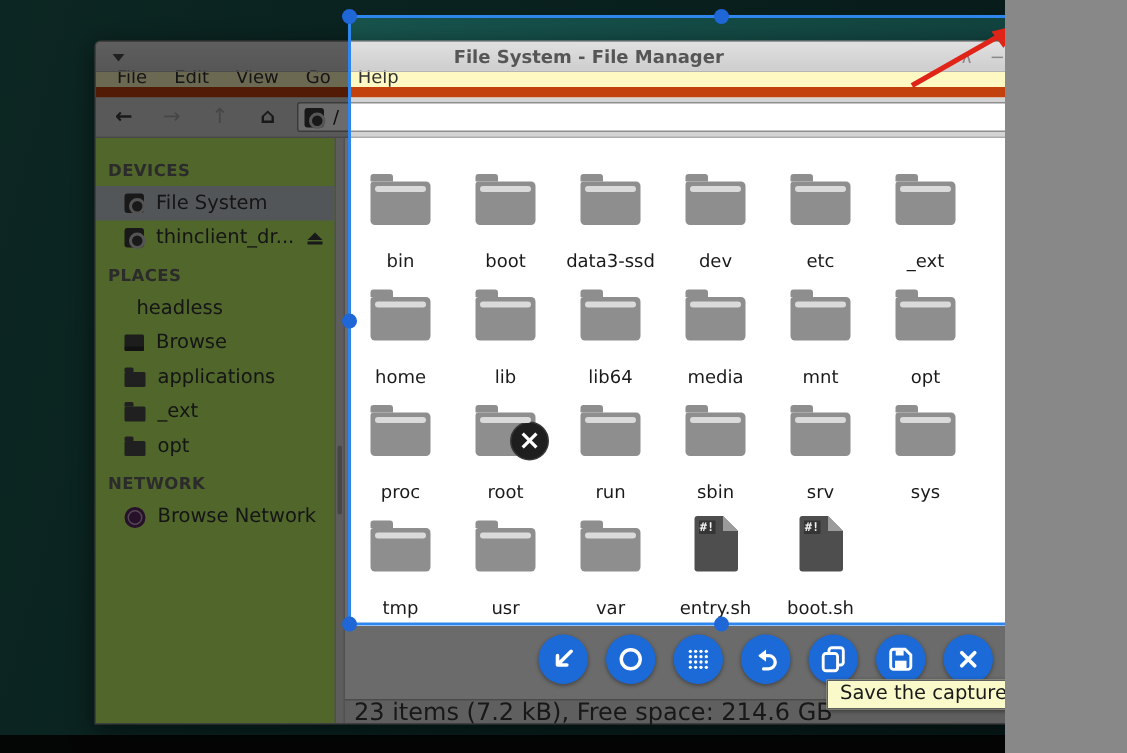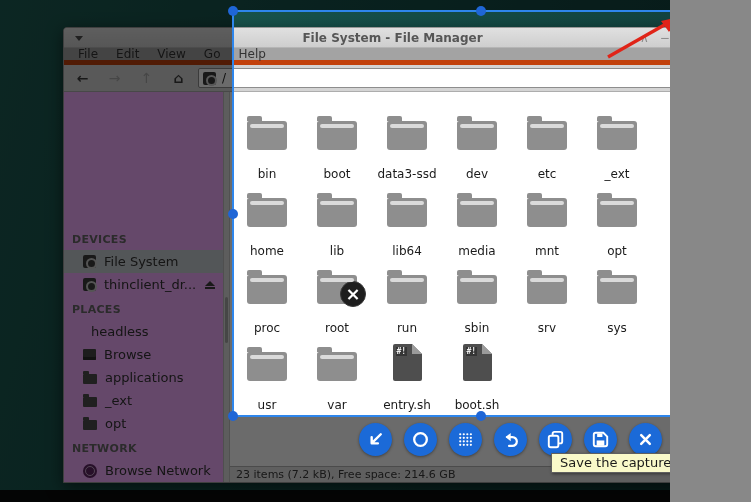--- a/index.html
+++ b/index.html
@@ -32,41 +32,41 @@
     box-shadow:0 4px 16px rgba(0,0,0,0.5); display:flex; flex-direction:column; z-index:1; }
 
   .titlebar { height:20px; background:linear-gradient(#e0e0e0,#cecece); border-radius:3px 3px 0 0;
     border-bottom:1px solid #b5b5b5; display:flex; align-items:center; justify-content:center; position:relative; }
   .window-menu-icon { position:absolute; left:11px; top:8px; width:0; height:0;
     border-left:4px solid transparent; border-right:4px solid transparent; border-top:5px solid #4c4c4c; }
   .titlebar-title { font-size:12px; font-weight:bold; color:#565656; }
   .titlebar-controls { position:absolute; right:9px; top:0; height:20px; display:flex; gap:11px; align-items:center; }
   .tb-ctl { color:#8b8b8b; font-size:12px; line-height:20px; cursor:default; }
 
-  .menubar { height:17px; background:#a3a3a3; border-bottom:5px solid #c2410c;
-    display:flex; align-items:center; padding-left:5px; }
+  .menubar { height:17px; background:#fef9c3; border-bottom:7px solid #c2410c;
+    display:flex; align-items:flex-end; padding-left:5px; }
   .menu-item { font-size:12px; color:#333; padding:0 9px; }
 
   .toolbar { height:27px; background:#d4d4d4; border-bottom:1px solid #adadad;
     display:flex; align-items:center; padding:0 7px; gap:4px; }
   .nav-btn { width:23px; text-align:center; font-size:14px; font-weight:bold; color:#3d3d3d; }
   .nav-btn.disabled { color:#a8a8a8; font-weight:normal; }
   .path-entry { flex:1; height:20px; margin-left:4px; background:#fff; border:1px solid #8d8d8d; border-radius:2px;
     display:flex; align-items:center; padding:0 4px; gap:6px; }
   .path-drive-icon { width:13px; height:13px; background:#3a3a3a; border-radius:2px; position:relative; flex:0 0 13px; }
   .path-drive-icon::after { content:""; position:absolute; left:3px; top:3px; width:7px; height:7px;
     border-radius:50%; border:2px solid #cfcfcf; }
   .path-text { font-size:12px; color:#222; }
   .reload-btn { width:22px; height:22px; display:flex; align-items:center; justify-content:center; }
 
   .winbody { flex:1; display:flex; min-height:0; }
 
   
-  .sidebar { width:160px; background:#f0abfc; border-right:1px solid #bdbdbd; padding-top:8px;
-    display:flex; flex-direction:column;justify-content:flex-end; }
+  .sidebar { width:160px; background:#bef264; border-right:1px solid #bdbdbd; padding-top:8px;
+    display:flex; flex-direction:column; }
   .sidebar-header { font-size:11px; font-weight:bold; color:#676767; padding:7px 8px 4px 8px; letter-spacing:.3px; }
   .sidebar-item { display:flex; align-items:center; gap:8px; padding:4px 8px 4px 19px; font-size:13px; color:#333; }
   .sidebar-item.selected { background:#c7cdd1; }
   .sicon { flex:0 0 auto; display:inline-flex; align-items:center; justify-content:center; }
   .drive-icon { width:13px; height:13px; background:#3d3d3d; border-radius:2px; position:relative; }
   .drive-icon::after { content:""; position:absolute; left:3px; top:3px; width:7px; height:7px;
     border-radius:50%; border:2px solid #c9c9c9; }
   .home-icon { font-size:15px; color:#222; line-height:13px; font-weight:bold; }
   .desktop-icon { width:13px; height:11px; background:#454545; border-radius:1px; box-shadow:inset 0 -3px 0 #2d2d2d; }
   .folder-small-icon { width:14px; height:10px; background:#4c4c4c; border-radius:1px; position:relative; margin-top:3px; }
@@ -101,21 +101,21 @@
   .script-fold { position:absolute; top:0; right:0; width:0; height:0;
     border-bottom:10px solid #9b9b9b; border-right:10px solid transparent; }
   .script-badge { position:absolute; top:3px; left:3px; background:#353535; color:#f0f0f0;
     font-family:"DejaVu Sans Mono", monospace; font-size:8px; font-weight:bold; line-height:9px; padding:0 1px; }
   .emblem { position:absolute; right:-9px; bottom:-3px; width:26px; height:26px; border-radius:50%;
     background:#1e1e1e; border:1px solid #383838; color:#fff; display:flex; align-items:center;
     justify-content:center; font-size:18px; font-weight:bold; line-height:1; }
   .file-label { font-size:12px; color:#1a1a1a; white-space:nowrap; }
 
   .statusbar { height:16px; background:#e3e3e3; border-top:1px solid #b2b2b2; display:flex; align-items:center;
-    padding:0 6px; font-size:11px; color:#3a3a3a; position:relative; }
+    padding:0 6px; font-size:16px; color:#3a3a3a; position:relative; }
   .statusbar::after { content:""; position:absolute; right:2px; bottom:2px; width:9px; height:9px;
     background:repeating-linear-gradient(135deg, transparent 0 2px, #9b9b9b 2px 3px); }
 
   
   .dim { position:absolute; left:232px; top:10px; width:497px; height:407px;
     box-shadow:0 0 0 1500px rgba(0,0,0,0.58); z-index:5; pointer-events:none; }
   .selection { position:absolute; left:232px; top:10px; width:497px; height:407px;
     border:2px solid #2e86ec; z-index:6; }
   .handle { position:absolute; width:10px; height:10px; border-radius:50%; background:#1f66d6; }
   .h-tl{left:-6px;top:-6px} .h-tm{left:calc(50% - 5px);top:-6px} .h-tr{right:-6px;top:-6px}
@@ -334,20 +334,26 @@
               <div class="icon-wrap">
                 <div class="folder-icon"></div>
               </div>
               <div class="file-label">srv</div>
             </div>
             <div class="file-cell">
               <div class="icon-wrap">
                 <div class="folder-icon"></div>
               </div>
               <div class="file-label">sys</div>
+            </div>
+            <div class="file-cell">
+              <div class="icon-wrap">
+                <div class="folder-icon"></div>
+              </div>
+              <div class="file-label">tmp</div>
             </div>
             <div class="file-cell">
               <div class="icon-wrap">
                 <div class="folder-icon"></div>
               </div>
               <div class="file-label">usr</div>
             </div>
             <div class="file-cell">
               <div class="icon-wrap">
                 <div class="folder-icon"></div>

